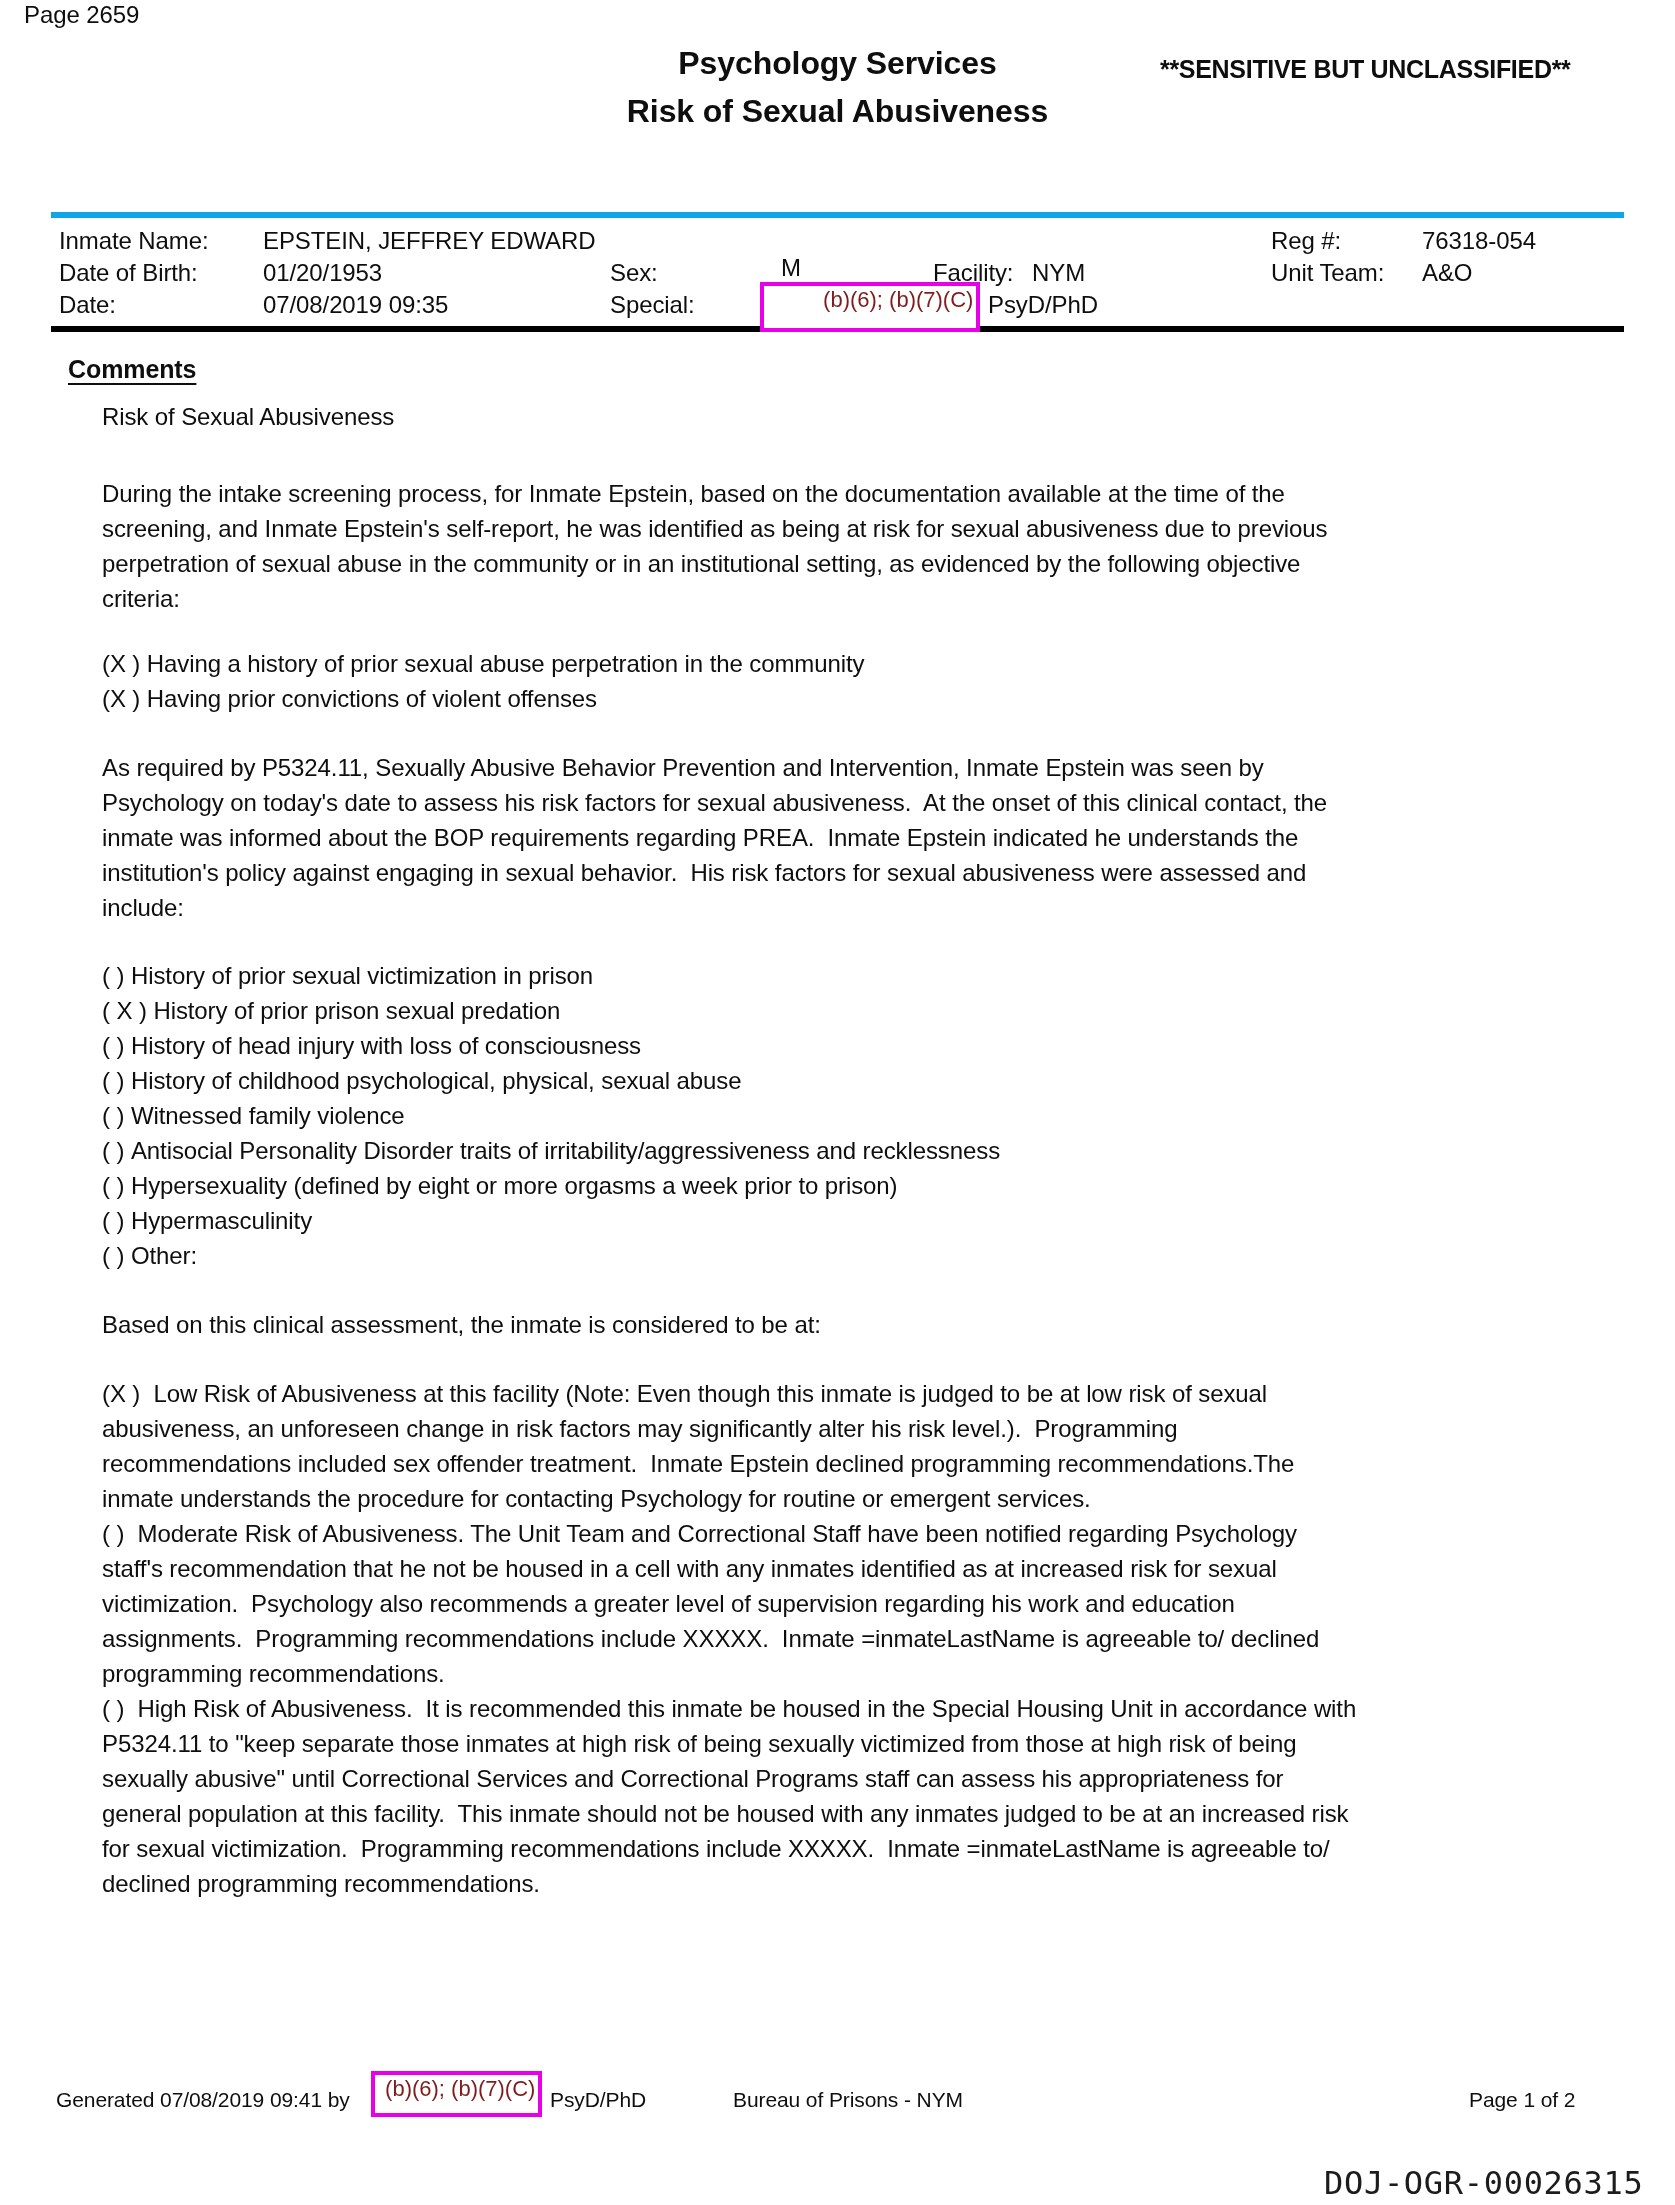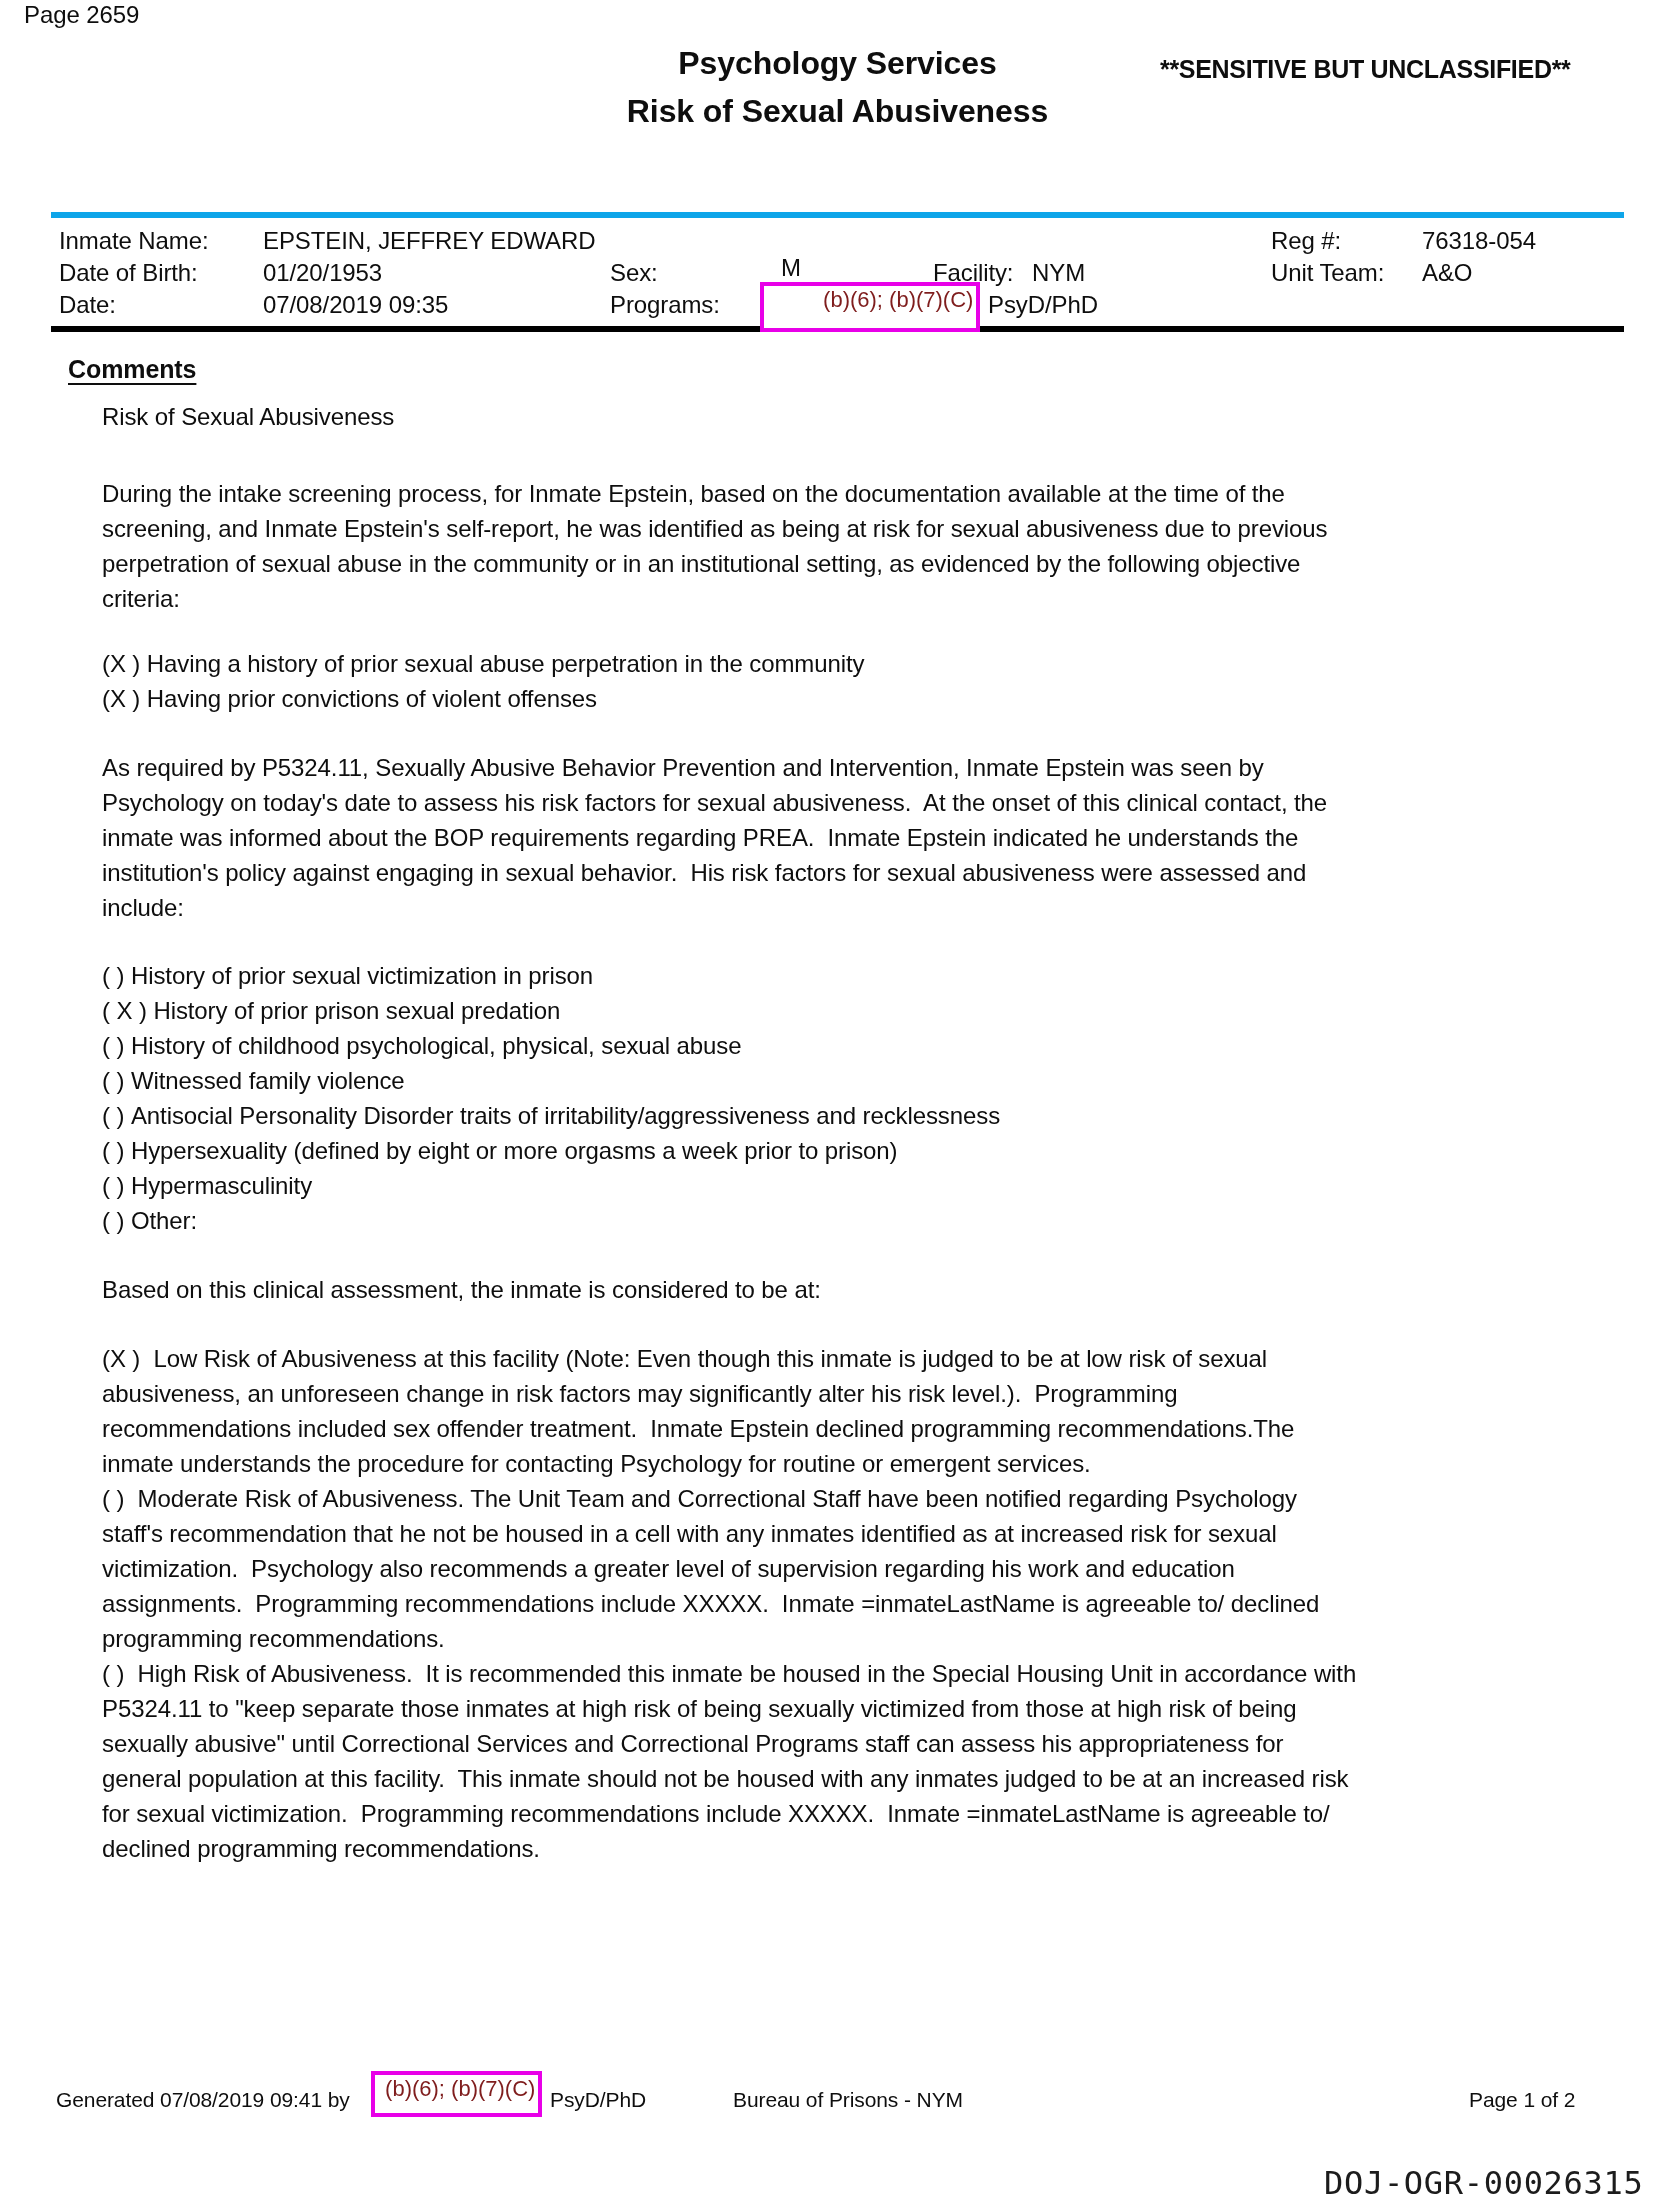--- a/index.html
+++ b/index.html
@@ -80,21 +80,21 @@
     <span class="cell" style="left:212px; top:41px">01/20/1953</span>
     <span class="cell" style="left:559px; top:41px">Sex:</span>
     <span class="cell" style="left:730px; top:36px">M</span>
     <span class="cell" style="left:882px; top:41px">Facility:</span>
     <span class="cell" style="left:981px; top:41px">NYM</span>
     <span class="cell" style="left:1220px; top:41px">Unit Team:</span>
     <span class="cell" style="left:1371px; top:41px">A&amp;O</span>
 
     <span class="cell" style="left:8px; top:73px">Date:</span>
     <span class="cell" style="left:212px; top:73px">07/08/2019 09:35</span>
-    <span class="cell" style="left:559px; top:73px">Programs:</span>
+    <span class="cell" style="left:559px; top:73px">Special:</span>
     <span class="cell" style="left:937px; top:73px">PsyD/PhD</span>
 
     <div class="redaction-box" style="left:709px; top:64px; width:220px; height:50px;">
       <span class="code">(b)(6); (b)(7)(C)</span>
     </div>
   </div>
 
   <div class="comments-heading">Comments</div>
 
   <div class="body-block">
@@ -112,20 +112,21 @@
 
     <div class="para mt51">As required by P5324.11, Sexually Abusive Behavior Prevention and Intervention, Inmate Epstein was seen by
 Psychology on today's date to assess his risk factors for sexual abusiveness.  At the onset of this clinical contact, the
 inmate was informed about the BOP requirements regarding PREA.  Inmate Epstein indicated he understands the
 institution's policy against engaging in sexual behavior.  His risk factors for sexual abusiveness were assessed and
 include:</div>
 
     <div class="mt50">
       <div class="chk-item"><span class="marker">( )</span><span class="itext">History of prior sexual victimization in prison</span></div>
       <div class="chk-item"><span class="marker">( X )</span><span class="itext">History of prior prison sexual predation</span></div>
+      <div class="chk-item"><span class="marker">( )</span><span class="itext">History of head injury with loss of consciousness</span></div>
       <div class="chk-item"><span class="marker">( )</span><span class="itext">History of childhood psychological, physical, sexual abuse</span></div>
       <div class="chk-item"><span class="marker">( )</span><span class="itext">Witnessed family violence</span></div>
       <div class="chk-item"><span class="marker">( )</span><span class="itext">Antisocial Personality Disorder traits of irritability/aggressiveness and recklessness</span></div>
       <div class="chk-item"><span class="marker">( )</span><span class="itext">Hypersexuality (defined by eight or more orgasms a week prior to prison)</span></div>
       <div class="chk-item"><span class="marker">( )</span><span class="itext">Hypermasculinity</span></div>
       <div class="chk-item"><span class="marker">( )</span><span class="itext">Other:</span></div>
     </div>
 
     <div class="para mt51">Based on this clinical assessment, the inmate is considered to be at:</div>
 

